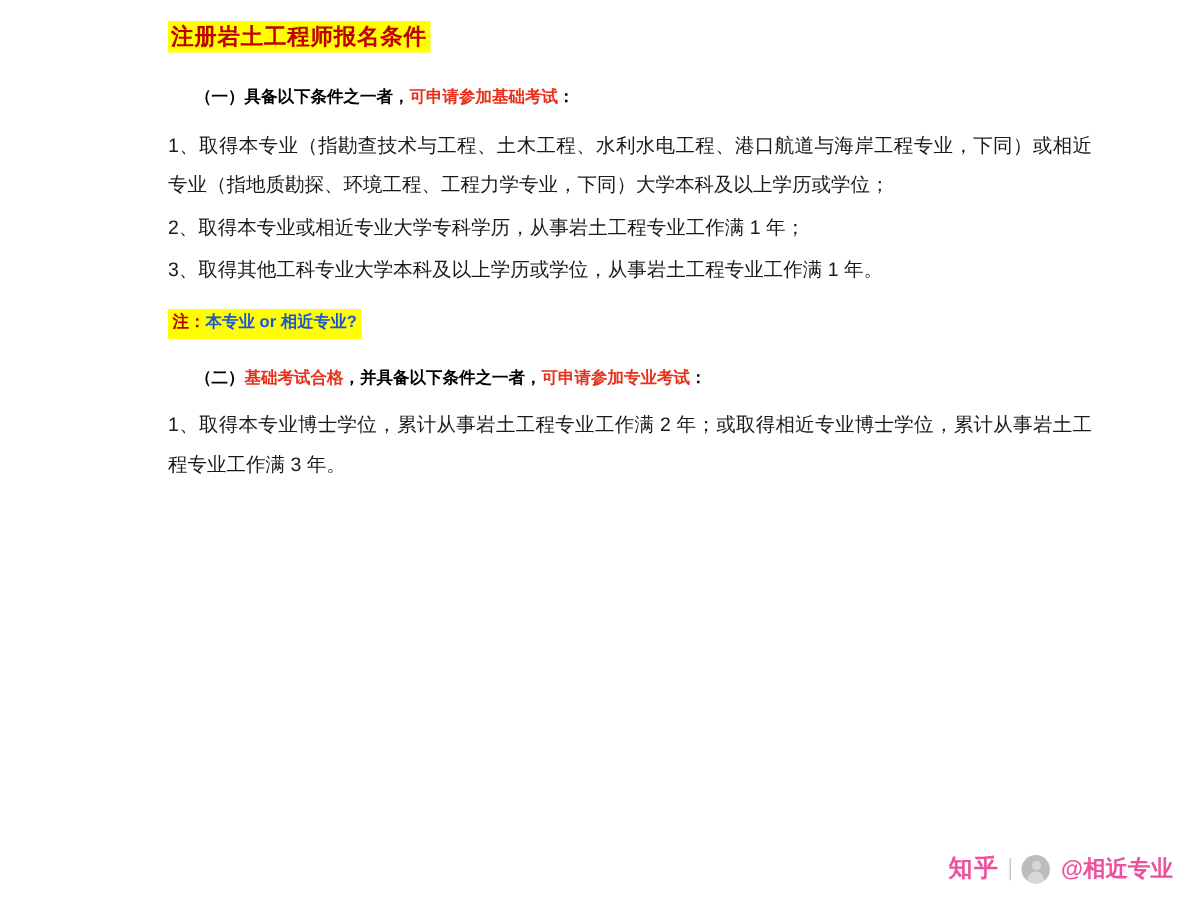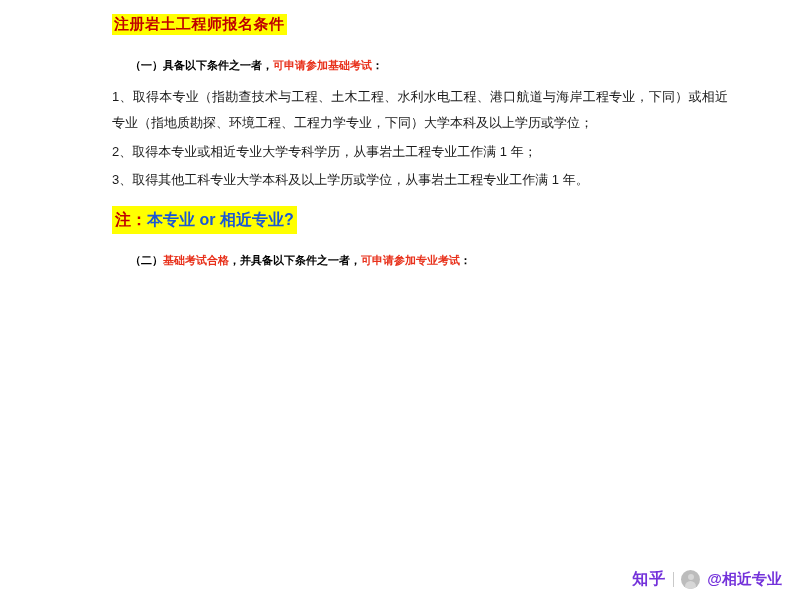--- a/index.html
+++ b/index.html
@@ -46,40 +46,40 @@
   .para {
     font-size: 13px;
     color: #1a1a1a;
     line-height: 2.05;
     margin: 0 0 2px 0;
     text-align: justify;
   }
   .note {
     display: inline-block;
     background: #ffff00;
-    font-size: 16px;
+    font-size: 11px;
     font-weight: bold;
     line-height: 1.6;
     padding: 1px 3px;
     margin: 10px 0 6px 0;
   }
   .note .label {
     color: #c00000;
   }
   .note .body {
     color: #1a57d6;
   }
   .watermark {
     position: absolute;
     right: 18px;
     bottom: 10px;
     display: flex;
     align-items: center;
     gap: 7px;
-    color: #6d28d9;
+    color: #ec4899;
     font-size: 15px;
     font-weight: bold;
     opacity: 0.95;
   }
   .watermark .zhihu {
     font-size: 16px;
     letter-spacing: 1px;
   }
   .watermark .divider {
     width: 1px;
@@ -131,20 +131,21 @@
   <p class="para">3、取得其他工科专业大学本科及以上学历或学位，从事岩土工程专业工作满 1 年。</p>
 
   <div class="note">
     <span class="label">注：</span><span class="body">本专业 or 相近专业?</span>
   </div>
 
   <div class="section-head">
     <span>（二）</span><span class="red">基础考试合格</span><span>，并具备以下条件之一者，</span><span class="red">可申请参加专业考试</span><span>：</span>
   </div>
 
+  <p class="para">1、取得本专业博士学位，累计从事岩土工程专业工作满 2 年；或取得相近专业博士学位，累计从事岩土工程专业工作满 3 年。</p>
 
   <div class="watermark">
     <span class="zhihu">知乎</span>
     <span class="divider"></span>
     <span class="avatar"></span>
     <span>@相近专业</span>
   </div>
 
 </div>
 

